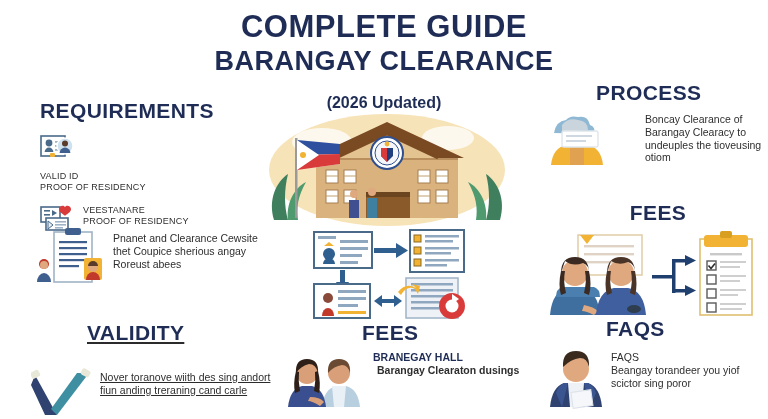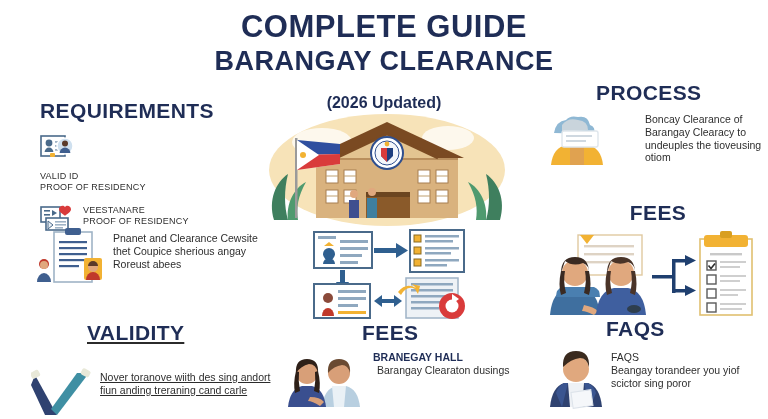--- a/index.html
+++ b/index.html
@@ -435,18 +435,18 @@
             <circle cx="21" cy="24" r="11" fill="#d89f78"></circle>
             <path d="M10 24 q-1 -14 11 -14 q12 0 11 14 q-2 -9 -9 -9 q-8 2 -13 9 Z" fill="#2e2018"></path>
             <path d="M10 22 q-3 12 -1 22 l5 -2 q-2 -10 -1 -19 Z" fill="#2e2018"></path>
             <path d="M32 22 q3 12 1 22 l-5 -2 q2 -10 1 -19 Z" fill="#2e2018"></path>
             <path d="M24 48 q10 0 14 5 l-4 4 q-8 -5 -12 -5 Z" fill="#d89f78"></path>
           </g>
         </svg>
       </span>
       <span class="sec-txt" style="padding-top:2px;">
         <span class="strong">BRANEGAY HALL</span><br>
-        <span style="padding-left:4px;display:inline-block;">Barangay Clearaton dusings</span>
+        <span style="padding-left:4px;display:inline-block;font-weight:bold;">Barangay Clearaton dusings</span>
       </span>
     </div>
   </div>
 
 </div>
 
 </body></html>

